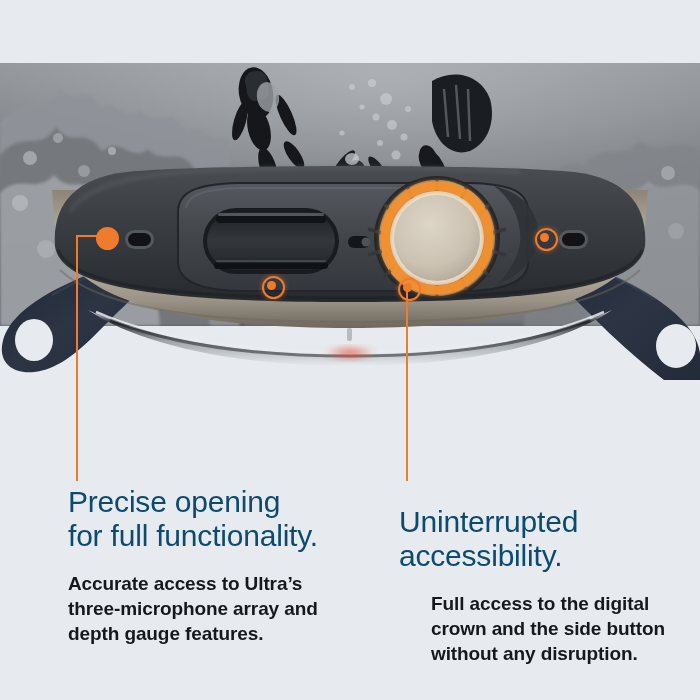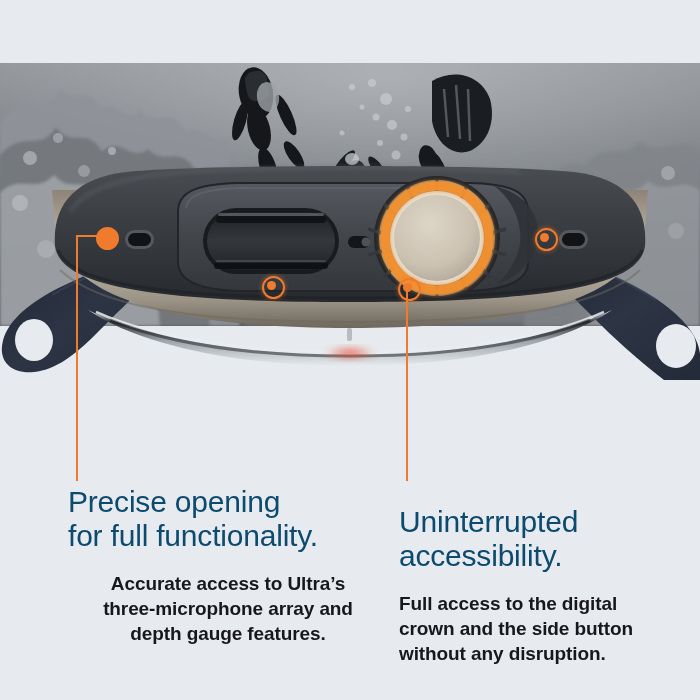--- a/index.html
+++ b/index.html
@@ -49,23 +49,23 @@
     font-weight:400;letter-spacing:-.2px;
     white-space:pre-line;margin:0;
   }
   .body-copy{
     color:#16181c;
     font-size:19px;line-height:25px;
     font-weight:700;letter-spacing:-.1px;
     white-space:pre-line;margin:0;
   }
   .col-left{left:68px;top:485px;width:320px;}
-  .col-left .body-copy{margin-top:18px;text-align:center;}
+  .col-left .body-copy{margin-top:18px;}
   .col-right{left:399px;top:505px;width:290px;}
-  .col-right .body-copy{margin-top:18px;}
+  .col-right .body-copy{margin-top:18px;margin-left:32px;}
 </style>
 </head>
 <body>
 
 <div id="stage">
 
   <div class="photo-band">
     <svg width="700" height="263" viewBox="0 0 700 263" xmlns="http://www.w3.org/2000/svg">
       <defs>
         <linearGradient id="water" x1="0" y1="0" x2="0" y2="1">

